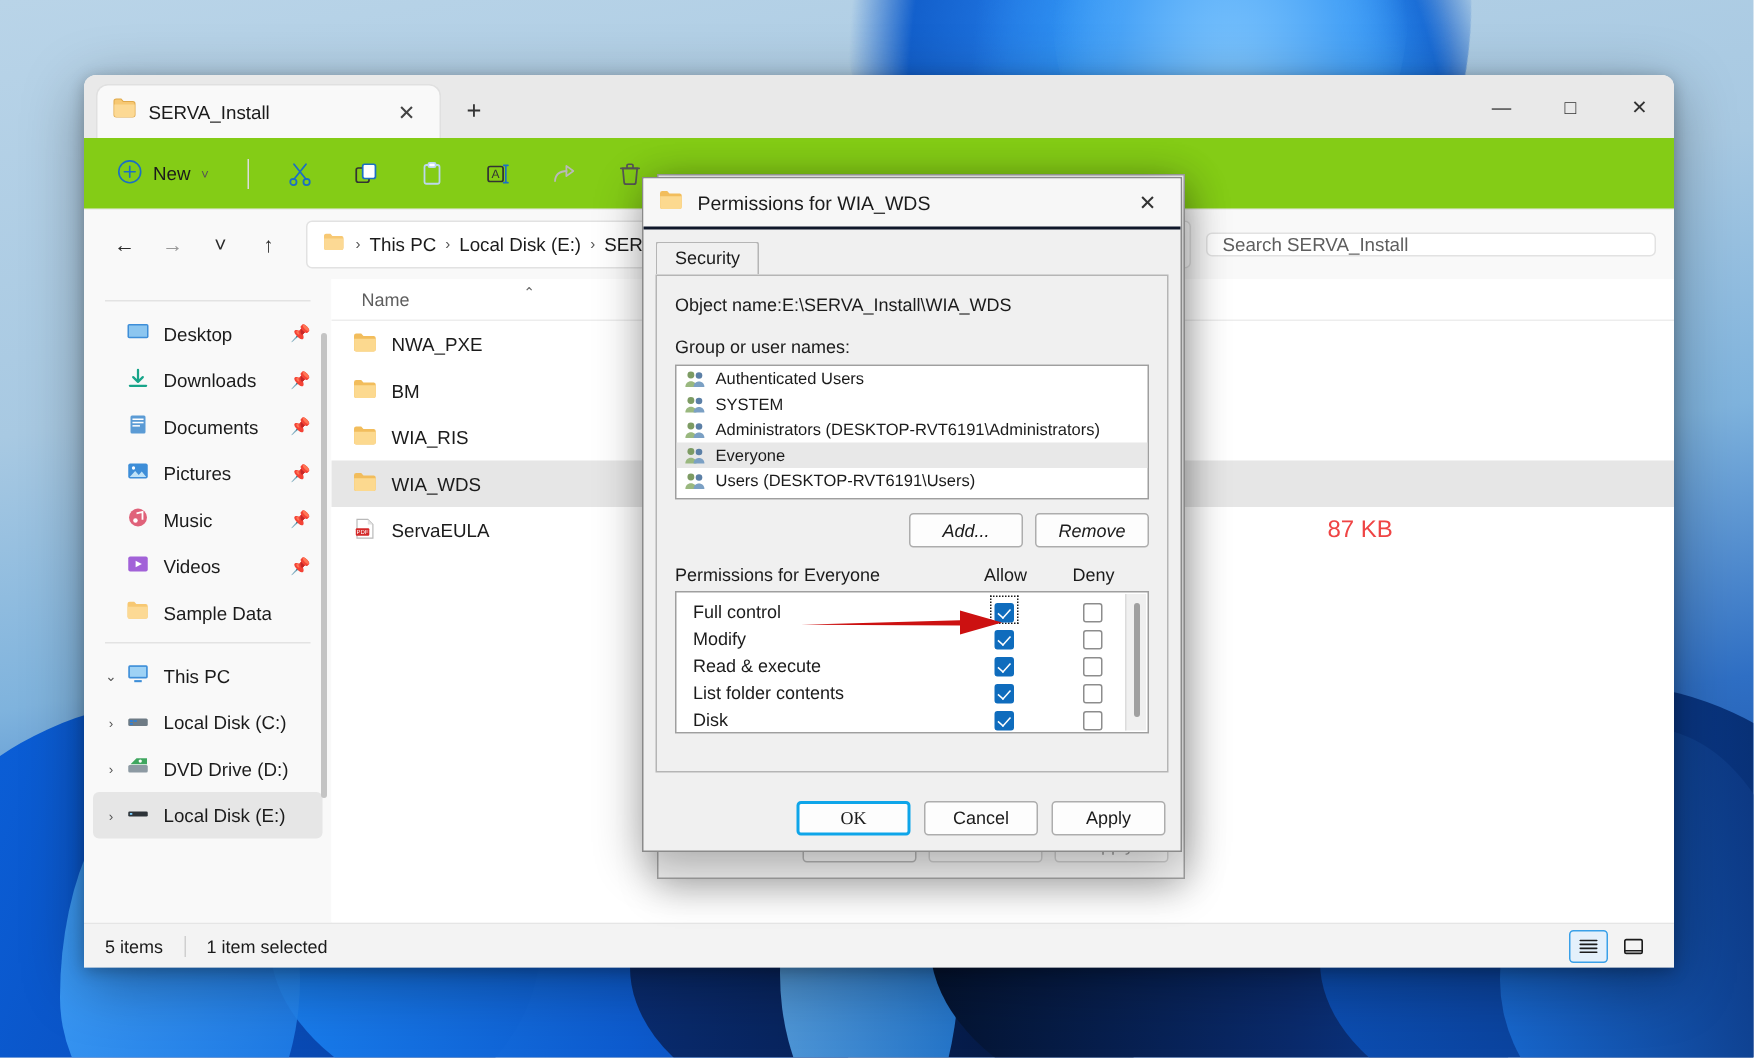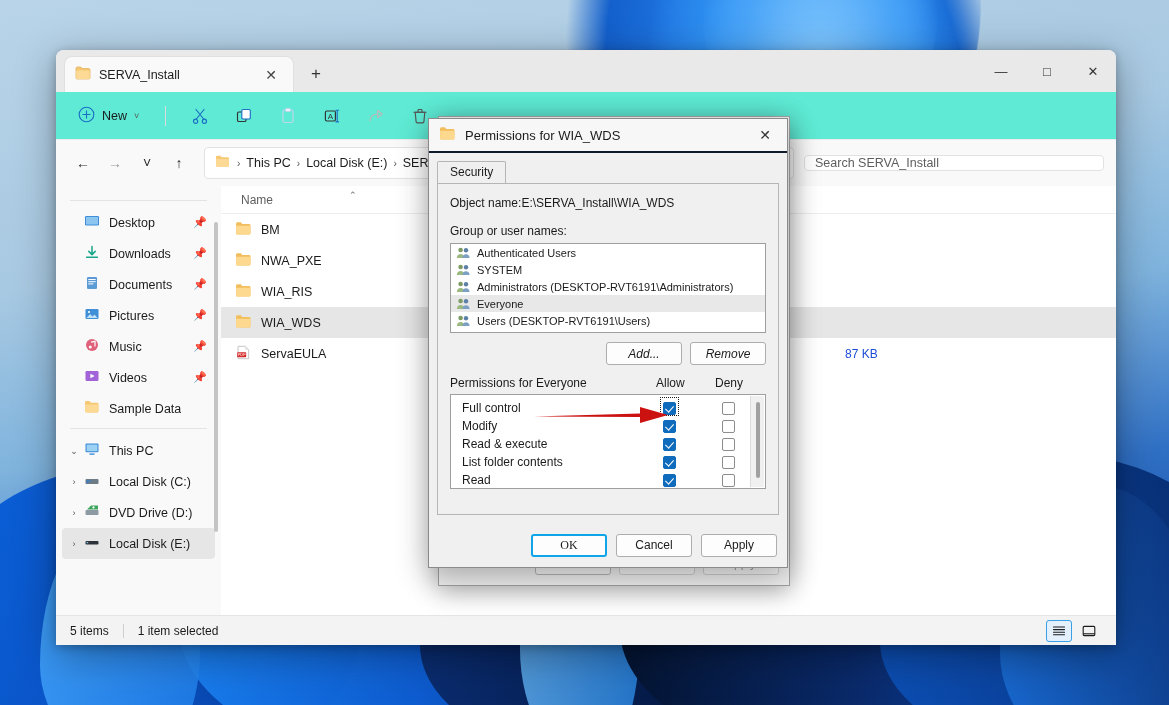--- a/index.html
+++ b/index.html
@@ -97,21 +97,21 @@
     display: flex; height: 42px;
   }
   .wincontrols > div {
     width: 46px; height: 42px;
     display: flex; align-items: center; justify-content: center;
     color: #333; font-size: 13px;
   }
 
   
   .toolbar {
-    height: 48px; background: #5eead4;
+    height: 48px; background: #84cc16;
     display: flex; align-items: center;
     padding: 0 14px; gap: 4px;
     border-bottom: 1px solid #ececec;
     flex: 0 0 auto;
   }
   .newbtn {
     display: flex; align-items: center; gap: 7px;
     padding: 6px 12px 6px 8px; border-radius: 5px;
     font-size: 12.5px; color: #1b1b1b;
   }
@@ -190,22 +190,22 @@
   }
   .sort-caret { position: absolute; left: 128px; top: 4px; font-size: 9px; color:#666; }
   .filerow {
     height: 31px; display: flex; align-items: center;
     padding-left: 14px; gap: 9px;
     font-size: 12.5px; color: #1b1b1b;
     position: relative;
   }
   .filerow.sel { background: #e6e6e6; }
   .filesize {
-    position: absolute; left: 624px;
-    font-size: 12px; color: #1d4ed8;
+    position: absolute; left: 664px;
+    font-size: 16px; color: #ef4444;
   }
 
   
   .statusbar {
     height: 30px; background: #f3f3f3;
     border-top: 1px solid #e5e5e5;
     display: flex; align-items: center;
     padding: 0 14px; gap: 0;
     font-size: 12px; color: #1b1b1b;
     flex: 0 0 auto;
@@ -616,31 +616,31 @@
         <span class="sort-caret">⌃</span>
       </div>
 
       <div class="filerow">
         <span>
           <svg width="17" height="15" viewBox="0 0 17 15">
               <path d="M1 2.8A1.5 1.5 0 0 1 2.5 1.3h3.3l1.5 1.7h7A1.5 1.5 0 0 1 15.5 4.5v7.4A1.5 1.5 0 0 1 14 13.4H2.5A1.5 1.5 0 0 1 1 11.9z" fill="#f2bd5c"></path>
               <path d="M1.1 4.8h14.4v7.1A1.5 1.5 0 0 1 14 13.4H2.6A1.5 1.5 0 0 1 1.1 11.9z" fill="#fcd98f"></path>
             </svg>
         </span>
-        <span>BM</span>
+        <span>NWA_PXE</span>
       </div>
 
       <div class="filerow">
         <span>
           <svg width="17" height="15" viewBox="0 0 17 15">
               <path d="M1 2.8A1.5 1.5 0 0 1 2.5 1.3h3.3l1.5 1.7h7A1.5 1.5 0 0 1 15.5 4.5v7.4A1.5 1.5 0 0 1 14 13.4H2.5A1.5 1.5 0 0 1 1 11.9z" fill="#f2bd5c"></path>
               <path d="M1.1 4.8h14.4v7.1A1.5 1.5 0 0 1 14 13.4H2.6A1.5 1.5 0 0 1 1.1 11.9z" fill="#fcd98f"></path>
             </svg>
         </span>
-        <span>NWA_PXE</span>
+        <span>BM</span>
       </div>
 
       <div class="filerow">
         <span>
           <svg width="17" height="15" viewBox="0 0 17 15">
               <path d="M1 2.8A1.5 1.5 0 0 1 2.5 1.3h3.3l1.5 1.7h7A1.5 1.5 0 0 1 15.5 4.5v7.4A1.5 1.5 0 0 1 14 13.4H2.5A1.5 1.5 0 0 1 1 11.9z" fill="#f2bd5c"></path>
               <path d="M1.1 4.8h14.4v7.1A1.5 1.5 0 0 1 14 13.4H2.6A1.5 1.5 0 0 1 1.1 11.9z" fill="#fcd98f"></path>
             </svg>
         </span>
         <span>WIA_RIS</span>
@@ -809,21 +809,21 @@
         <span>Read &amp; execute</span>
         <span class="cb cb-allow on"></span>
         <span class="cb cb-deny"></span>
       </div>
       <div class="permrow">
         <span>List folder contents</span>
         <span class="cb cb-allow on"></span>
         <span class="cb cb-deny"></span>
       </div>
       <div class="permrow">
-        <span>Read</span>
+        <span>Disk</span>
         <span class="cb cb-allow on"></span>
         <span class="cb cb-deny"></span>
       </div>
 
       <div class="perm-scroll">
         <div class="perm-thumb"></div>
       </div>
     </div>
   </div>
 

